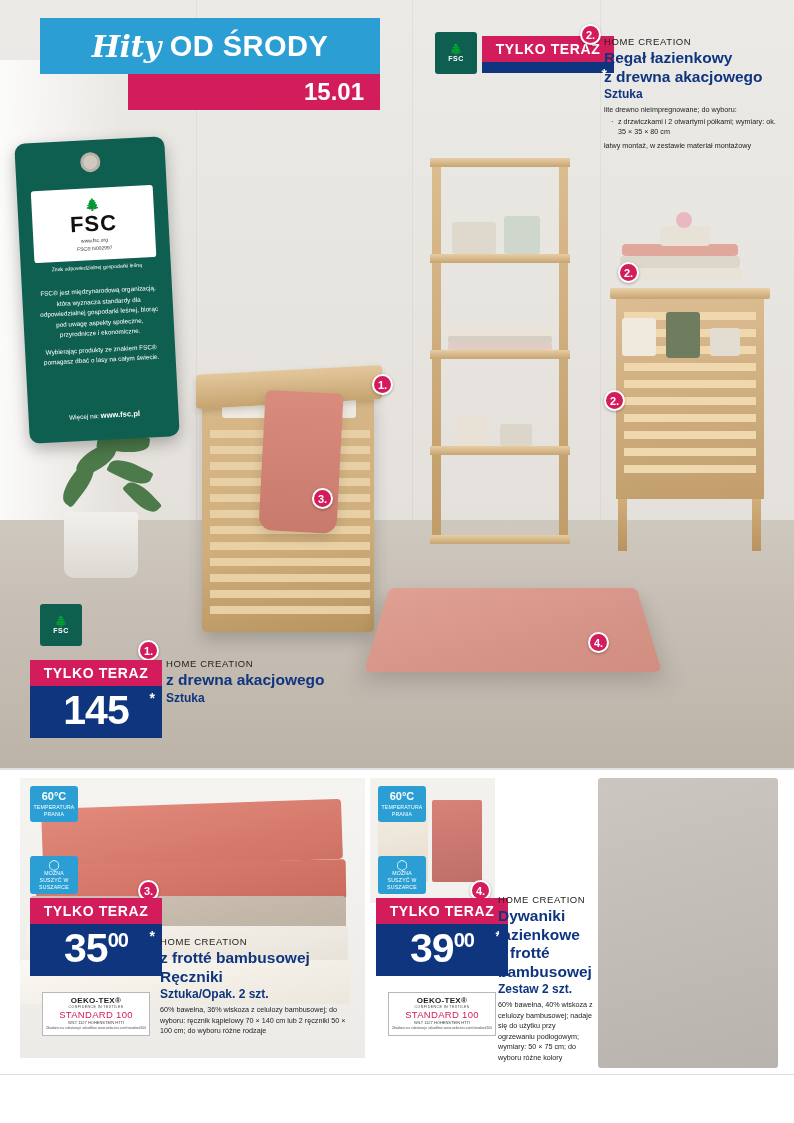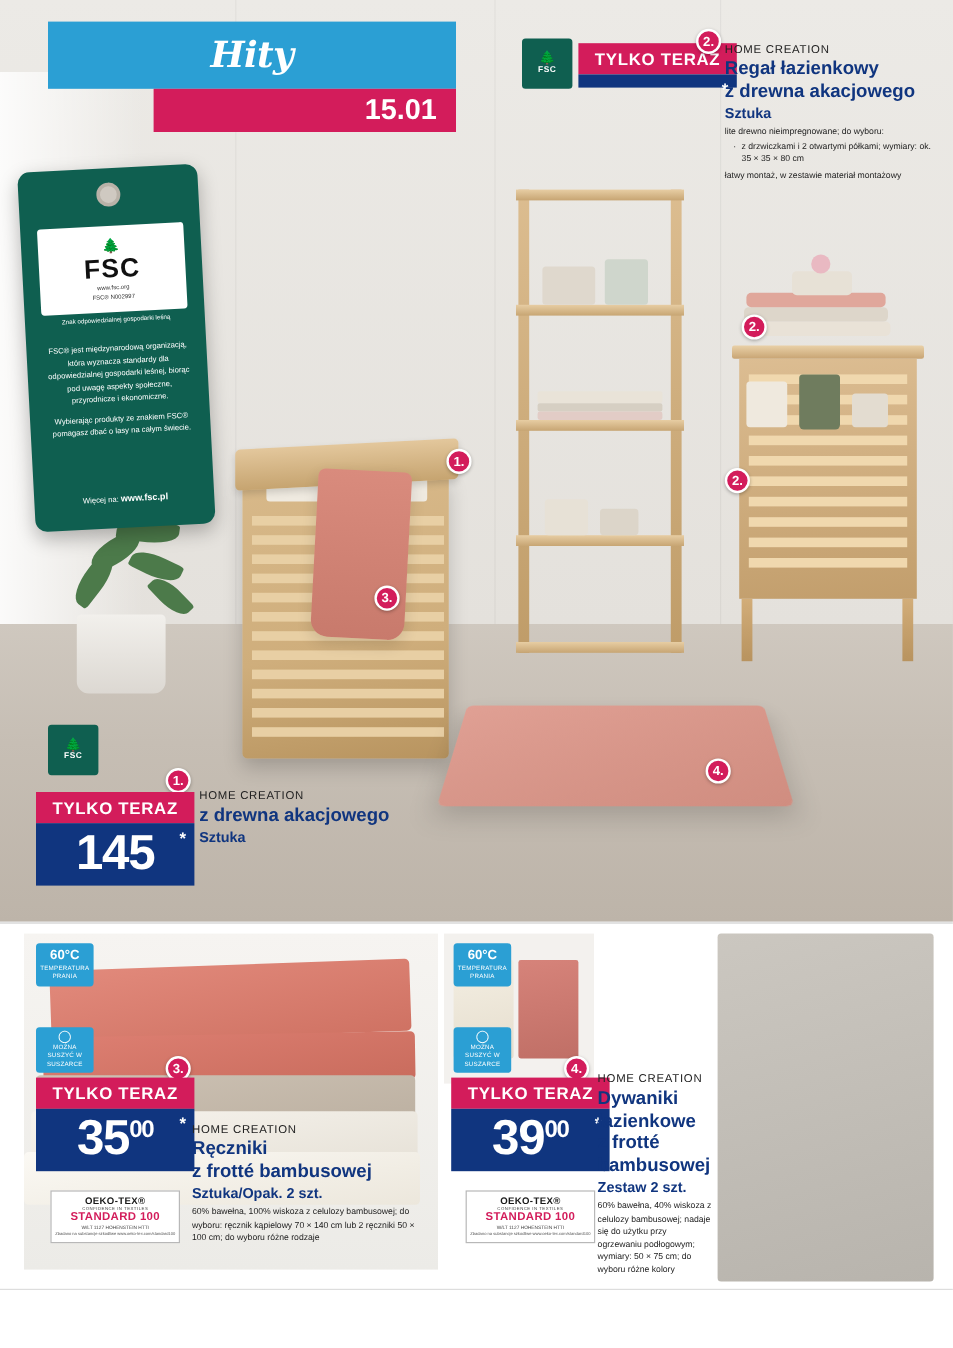--- a/index.html
+++ b/index.html
@@ -244,21 +244,21 @@
   }
   .dry-badge .lbl { font-size:5.2px; line-height:1.3; letter-spacing:0.2px; }
   .dry-badge .ico { font-size:10px; line-height:1; }
 
   .oeko {
     position:absolute; width:108px; height:44px; border:1px solid #b8b8b8;
     background:#fff; text-align:center; padding-top:3px;
   }
   .oeko .l1 { font-size:8px; font-weight:bold; letter-spacing:0.3px; }
   .oeko .l2 { font-size:3.6px; letter-spacing:0.4px; color:#444; }
-  .oeko .l3 { font-size:9.5px; font-weight:bold; color:#d31c5b; letter-spacing:0.3px; }
+  .oeko .l3 { font-size:9.5px; font-weight:normal; color:#d31c5b; letter-spacing:0.3px; }
   .oeko .l4 { font-size:4px; color:#444; }
   .oeko .l5 { font-size:3.4px; color:#555; line-height:1.3; margin-top:1px; }
 
   
   .footer { position:absolute; left:0; top:1078px; width:794px; height:45px; background:#fff; }
   .footer-line { position:absolute; left:0; top:1074px; width:794px; height:1px; background:#ddd; }
 </style>
 </head>
 <body>
 
@@ -347,20 +347,21 @@
     <div style="position:absolute; left:666px; top:312px; width:34px; height:46px; background:#6f7c5e; border-radius:3px 3px 4px 4px;"></div>
     <div style="position:absolute; left:710px; top:328px; width:30px; height:28px; background:#e3dcd0; border-radius:3px;"></div>
   </div>
 
   <div class="bath-mat"></div>
 </div>
 
 <div class="header-banner">
   <div class="hdr-blue">
     <span class="t1">Hity</span>
+    <span class="t2">OD ŚRODY</span>
   </div>
   <div class="hdr-pink">
     <span class="date">15.01</span>
   </div>
 </div>
 
 <div class="fsc-tag">
   <div class="hole"></div>
   <div class="fsc-white">
     <div class="logo-tree">🌲</div>
@@ -484,25 +485,25 @@
 <div class="oeko" style="left:42px; top:992px;">
   <div class="l1">OEKO-TEX®</div>
   <div class="l2">CONFIDENCE IN TEXTILES</div>
   <div class="l3">STANDARD 100</div>
   <div class="l4">W/LT 1127 HOHENSTEIN HTTI</div>
   <div class="l5">Zbadano na substancje szkodliwe www.oeko-tex.com/standard100</div>
 </div>
 <div style="position:absolute; left:160px; top:936px; width:200px;">
   <div class="brand">HOME CREATION</div>
   <div class="prod-title">
+    <div>z frotté bambusowej</div>
     <div>Ręczniki</div>
-    <div>z frotté bambusowej</div>
   </div>
   <div class="prod-unit">Sztuka/Opak. 2 szt.</div>
-  <div class="prod-desc" style="width:196px;">60% bawełna, 100% wiskoza z celulozy bambusowej; do wyboru: ręcznik kąpielowy 70 × 140 cm lub 2 ręczniki 50 × 100 cm; do wyboru różne rodzaje</div>
+  <div class="prod-desc" style="width:196px;">60% bawełna, 36% wiskoza z celulozy bambusowej; do wyboru: ręcznik kąpielowy 70 × 140 cm lub 2 ręczniki 50 × 100 cm; do wyboru różne rodzaje</div>
 </div>
 
 <div class="circ" style="left:470px; top:880px;">4.</div>
 <div class="price-block" style="left:376px; top:898px;">
   <div class="tylko-bar">TYLKO TERAZ</div>
   <div class="price-box">
     <span class="price-star">*</span>
     <div class="price-main">
       <span>39</span><span class="cents">00</span>
     </div>

